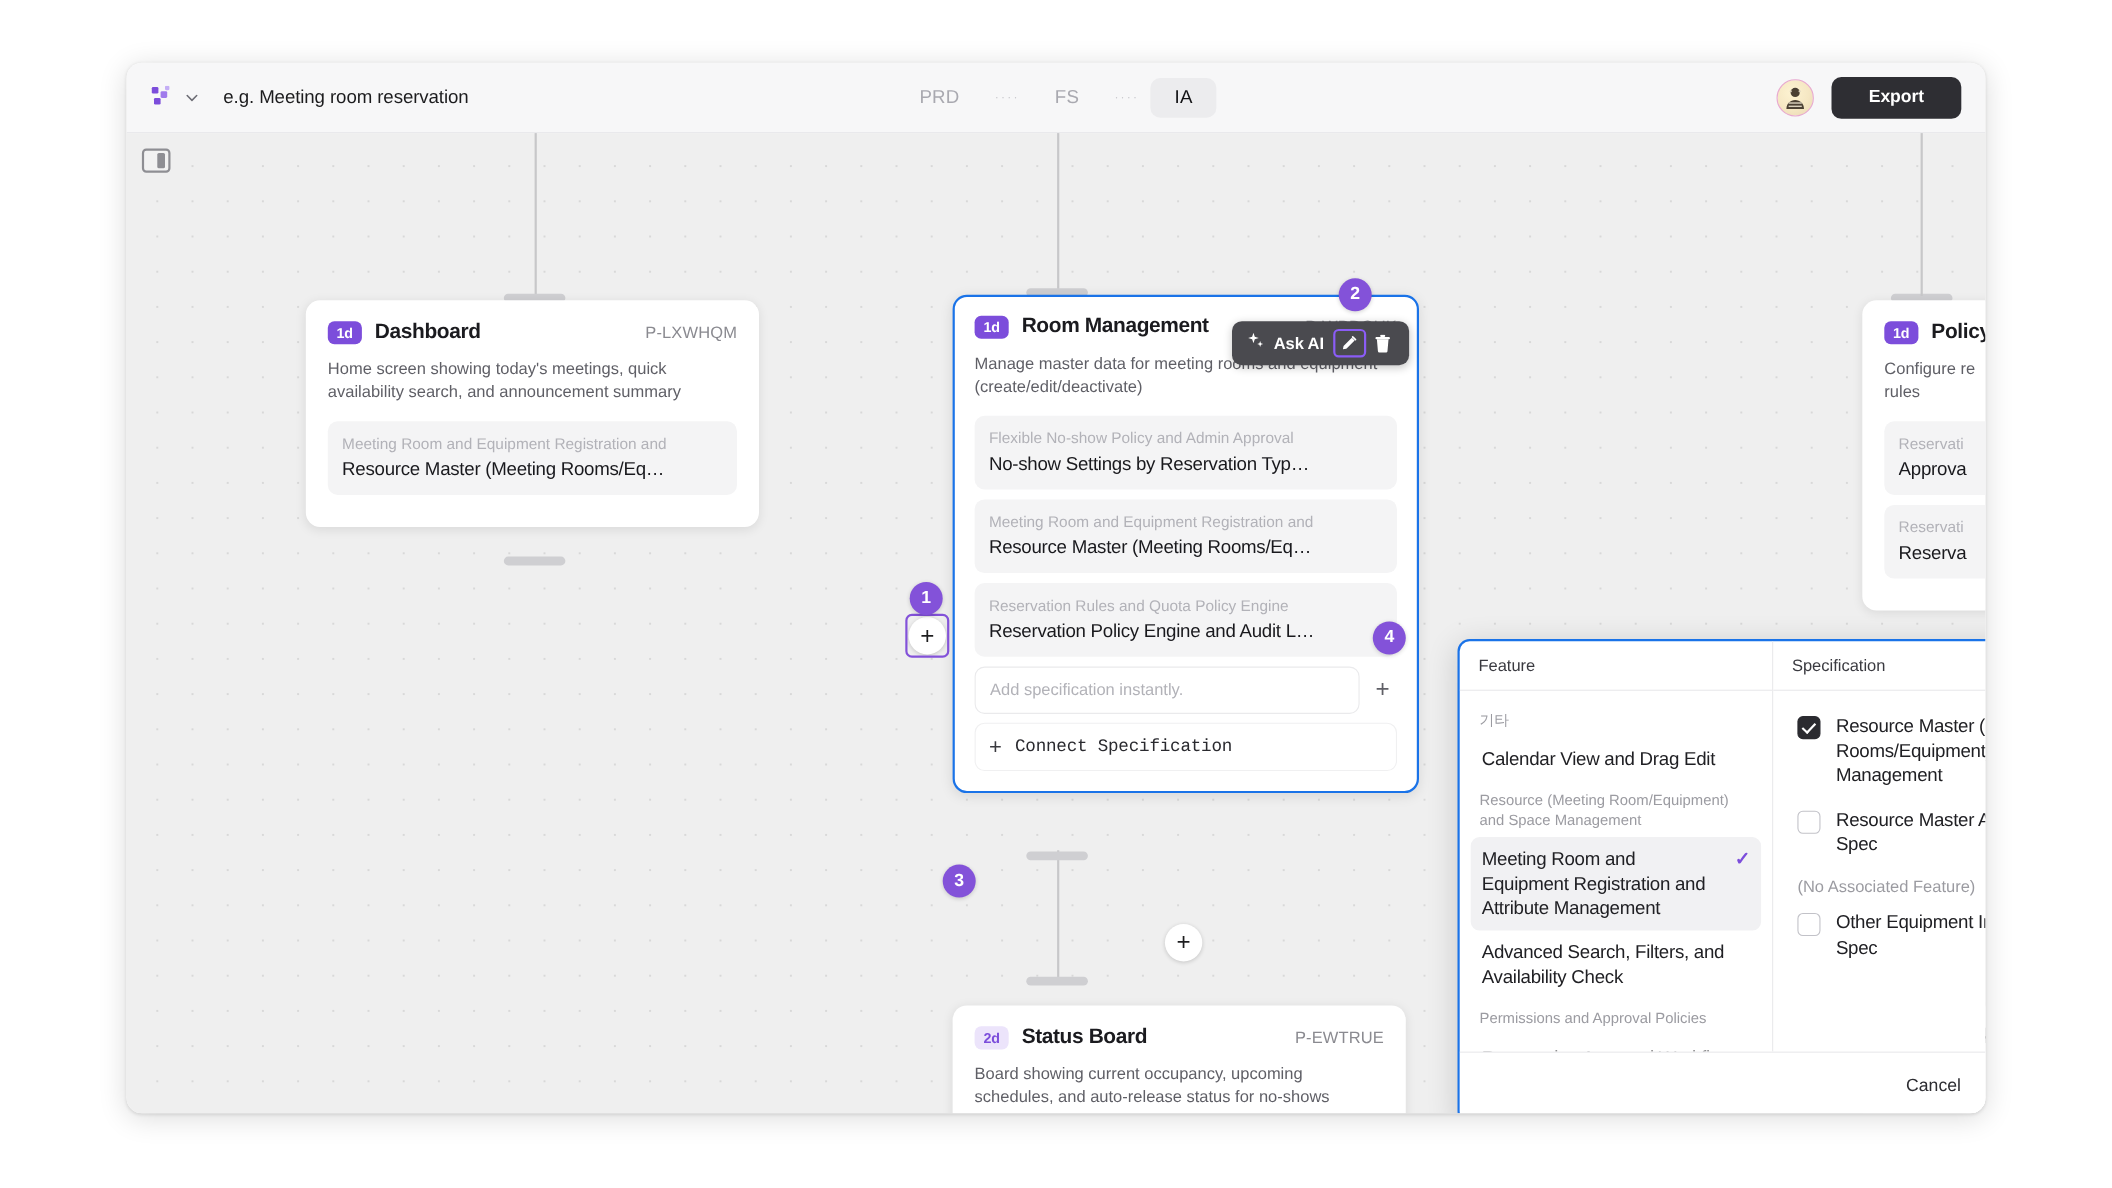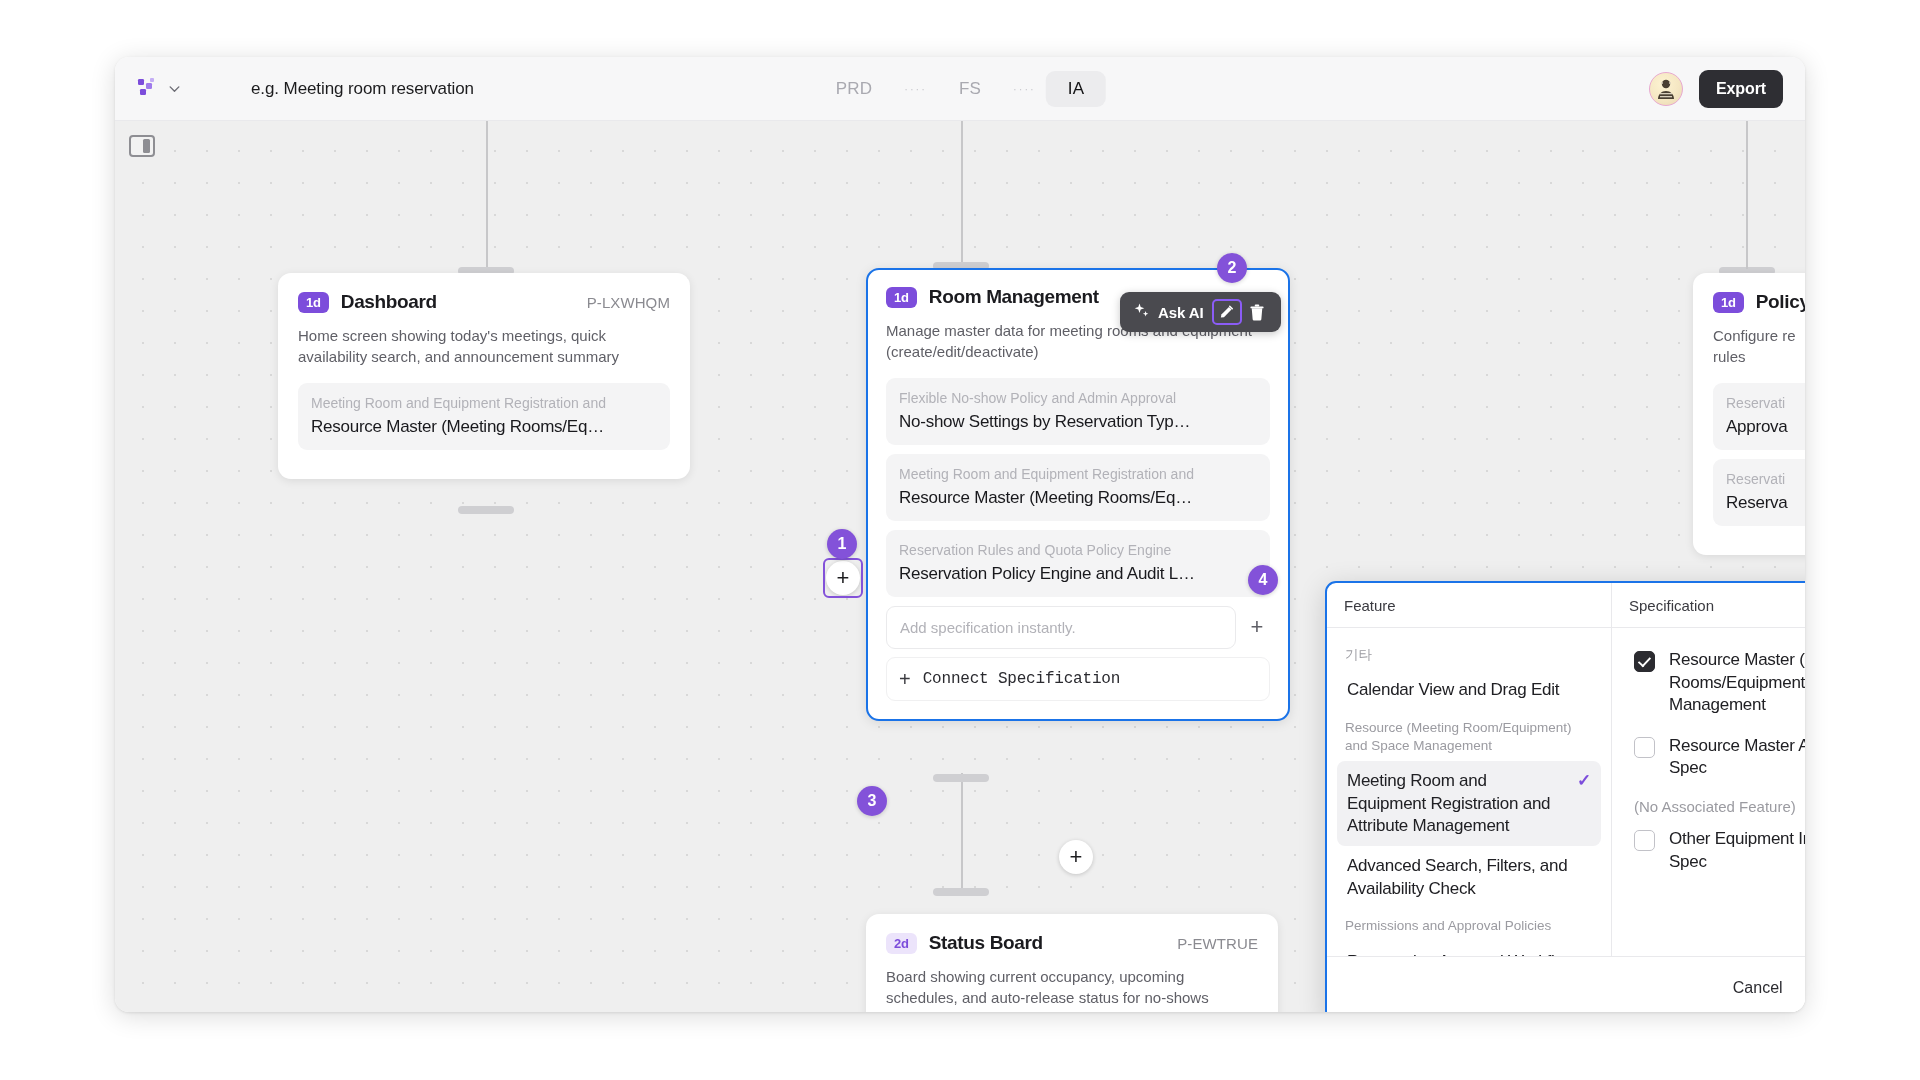--- a/index.html
+++ b/index.html
@@ -24,21 +24,20 @@
 
   
   .header {
     position: relative;
     height: 64px;
     background: #f7f7f8;
     border-bottom: 1px solid #e9e9ec;
     display: flex;
     align-items: center;
     padding: 0 22px;
-    gap: 48px;
   }
   .logo-wrap { display: flex; align-items: center; gap: 9px; margin-right: 22px; }
   .logo-mark { width: 22px; height: 22px; display:block; }
   .chev { width: 13px; height: 13px; display:block; }
   .doc-title { font-size: 17px; color: #1c1c1e; letter-spacing: -0.1px; }
 
   .tabs {
     position: absolute; left: 50%; top: 50%;
     transform: translate(-50%, -50%);
     display: flex; align-items: center; gap: 0px;
@@ -54,21 +53,21 @@
   .avatar {
     width: 34px; height: 34px; border-radius: 50%;
     background: radial-gradient(circle at 40% 35%, #fdf3d2 0%, #f5e7c3 55%, #e8d7b2 100%);
     border: 1.5px solid #e8a9d0;
     display: flex; align-items: center; justify-content: center;
     overflow: hidden;
   }
   .export-btn {
     background: #2e2e33; color: #fff;
     font-size: 16px; font-weight: 600;
-    padding: 10px 17px; border-radius: 9px;
+    padding: 10px 34px; border-radius: 9px;
     border: none; cursor: pointer; letter-spacing: -0.1px;
   }
 
   
   .canvas {
     position: relative;
     height: 891px;
     background-color: #efefef;
     background-image:
       radial-gradient(circle, #d8d8d8 1.1px, transparent 1.2px);

